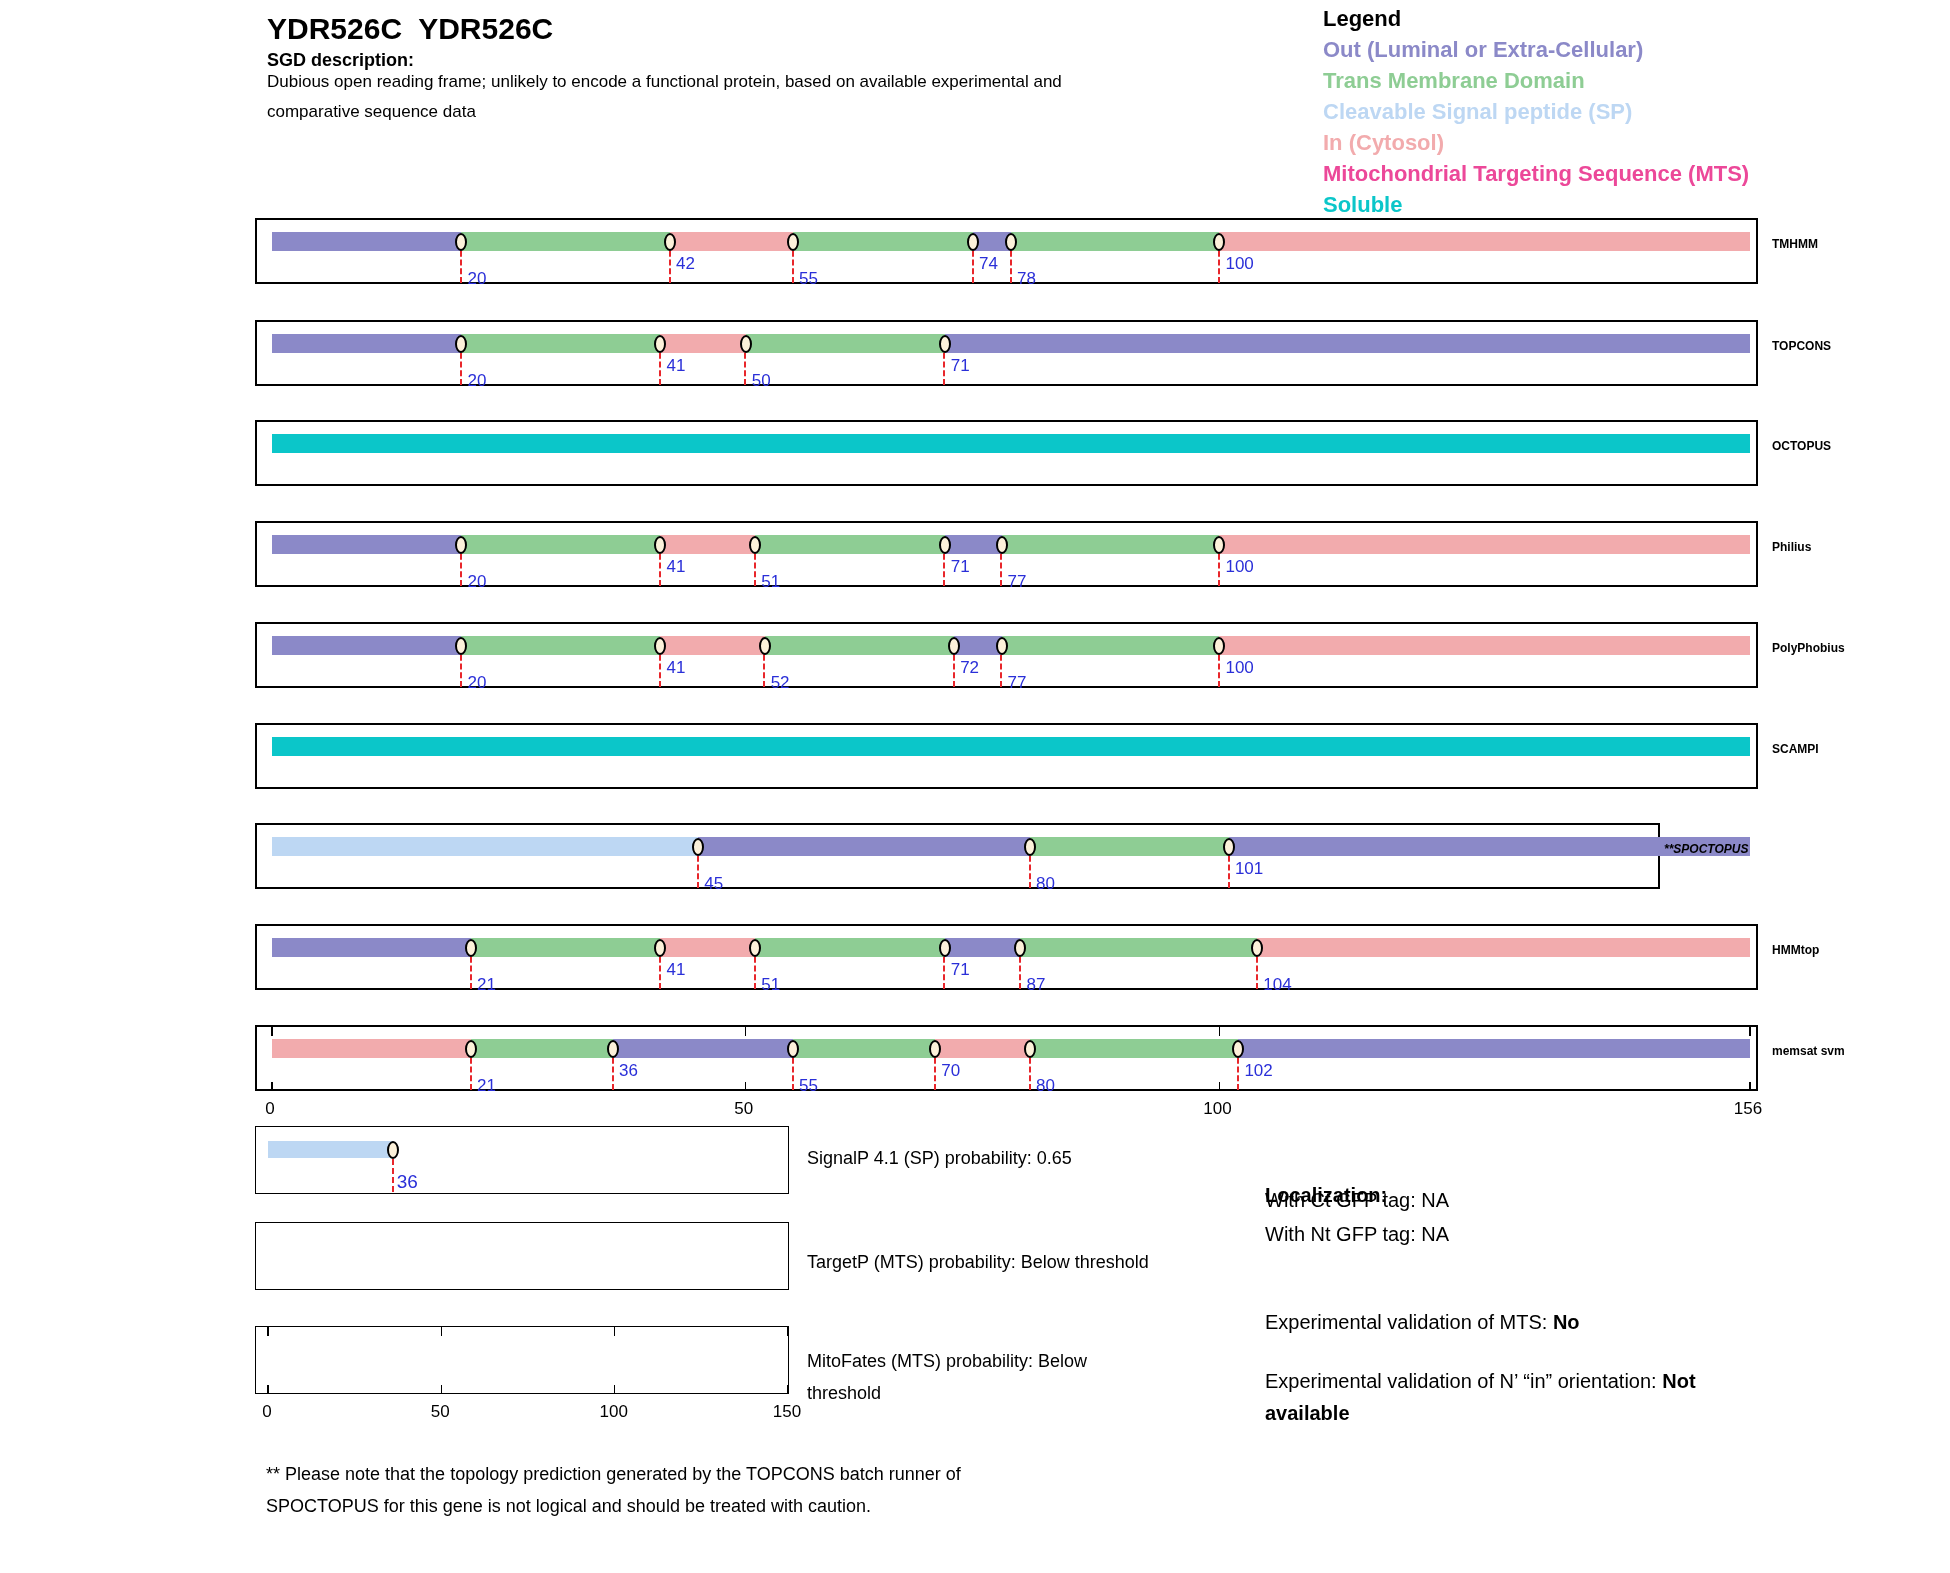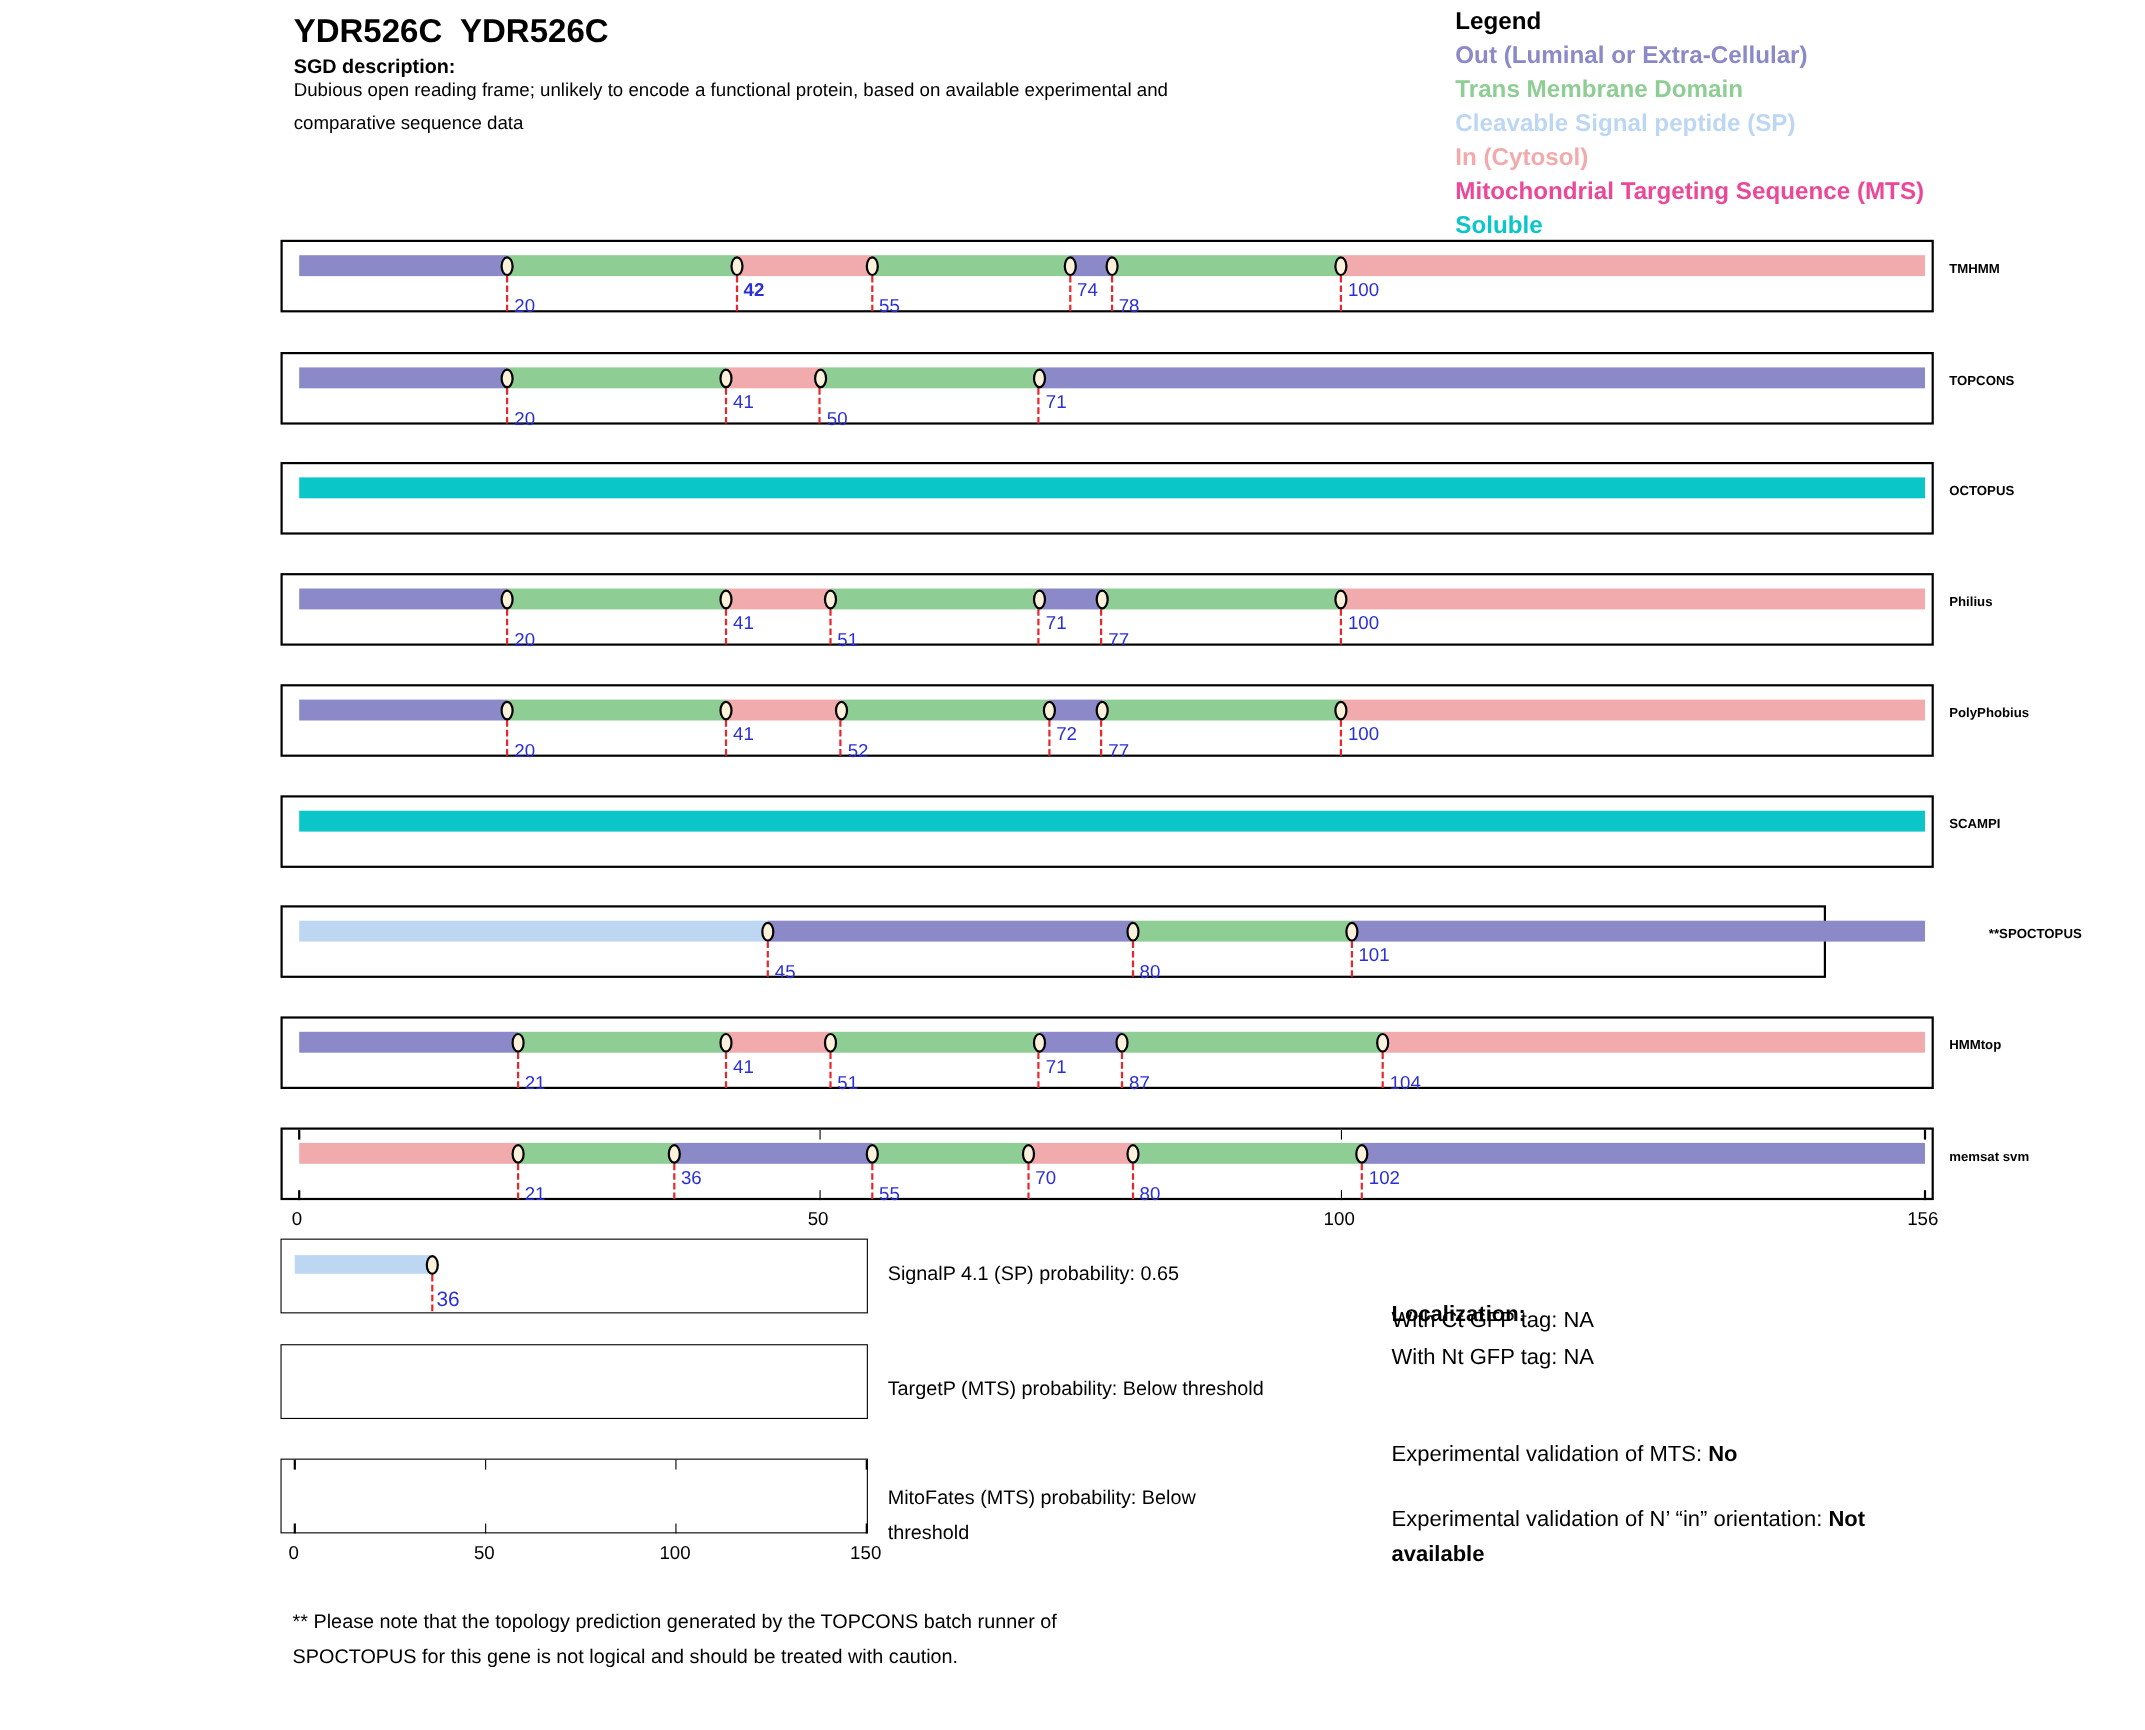--- a/index.html
+++ b/index.html
@@ -52,21 +52,21 @@
         <div class="seg" style="left: 412.923px; top: 12px; width: 123.167px; height: 19px; background: rgb(242, 171, 173);"></div>
         <div class="seg" style="left: 536.09px; top: 12px; width: 180.013px; height: 19px; background: rgb(142, 205, 148);"></div>
         <div class="seg" style="left: 716.103px; top: 12px; width: 37.8974px; height: 19px; background: rgb(139, 137, 200);"></div>
         <div class="seg" style="left: 754px; top: 12px; width: 208.436px; height: 19px; background: rgb(142, 205, 148);"></div>
         <div class="seg" style="left: 962.436px; top: 12px; width: 530.564px; height: 19px; background: rgb(242, 171, 173);"></div>
         <div class="dashline" style="left: 203.237px; top: 21.5px; height: 41.5px; border-left: 2.5px dashed rgb(232, 38, 43);"></div>
         <div class="marker" style="left: 198.487px; top: 12.5px; width: 12px; height: 18px; background: rgb(252, 241, 218); border: 2.5px solid rgb(0, 0, 0);"></div>
         <div class="blabel" style="left: 210.487px; top: 49px; color: rgb(42, 47, 216);">20</div>
         <div class="dashline" style="left: 411.673px; top: 21.5px; height: 41.5px; border-left: 2.5px dashed rgb(232, 38, 43);"></div>
         <div class="marker" style="left: 406.923px; top: 12.5px; width: 12px; height: 18px; background: rgb(252, 241, 218); border: 2.5px solid rgb(0, 0, 0);"></div>
-        <div class="blabel" style="left: 418.923px; top: 34px; color: rgb(42, 47, 216); font-weight: bold;">42</div>
+        <div class="blabel" style="left: 418.923px; top: 34px; color: rgb(42, 47, 216);">42</div>
         <div class="dashline" style="left: 534.84px; top: 21.5px; height: 41.5px; border-left: 2.5px dashed rgb(232, 38, 43);"></div>
         <div class="marker" style="left: 530.09px; top: 12.5px; width: 12px; height: 18px; background: rgb(252, 241, 218); border: 2.5px solid rgb(0, 0, 0);"></div>
         <div class="blabel" style="left: 542.09px; top: 49px; color: rgb(42, 47, 216);">55</div>
         <div class="dashline" style="left: 714.853px; top: 21.5px; height: 41.5px; border-left: 2.5px dashed rgb(232, 38, 43);"></div>
         <div class="marker" style="left: 710.103px; top: 12.5px; width: 12px; height: 18px; background: rgb(252, 241, 218); border: 2.5px solid rgb(0, 0, 0);"></div>
         <div class="blabel" style="left: 722.103px; top: 34px; color: rgb(42, 47, 216);">74</div>
         <div class="dashline" style="left: 752.75px; top: 21.5px; height: 41.5px; border-left: 2.5px dashed rgb(232, 38, 43);"></div>
         <div class="marker" style="left: 748px; top: 12.5px; width: 12px; height: 18px; background: rgb(252, 241, 218); border: 2.5px solid rgb(0, 0, 0);"></div>
         <div class="blabel" style="left: 760px; top: 49px; color: rgb(42, 47, 216);">78</div>
         <div class="dashline" style="left: 961.186px; top: 21.5px; height: 41.5px; border-left: 2.5px dashed rgb(232, 38, 43);"></div>
@@ -166,21 +166,21 @@
         <div class="dashline" style="left: 440.096px; top: 21.5px; height: 41.5px; border-left: 2.5px dashed rgb(232, 38, 43);"></div>
         <div class="marker" style="left: 435.346px; top: 12.5px; width: 12px; height: 18px; background: rgb(252, 241, 218); border: 2.5px solid rgb(0, 0, 0);"></div>
         <div class="blabel" style="left: 447.346px; top: 49px; color: rgb(42, 47, 216);">45</div>
         <div class="dashline" style="left: 771.699px; top: 21.5px; height: 41.5px; border-left: 2.5px dashed rgb(232, 38, 43);"></div>
         <div class="marker" style="left: 766.949px; top: 12.5px; width: 12px; height: 18px; background: rgb(252, 241, 218); border: 2.5px solid rgb(0, 0, 0);"></div>
         <div class="blabel" style="left: 778.949px; top: 49px; color: rgb(42, 47, 216);">80</div>
         <div class="dashline" style="left: 970.66px; top: 21.5px; height: 41.5px; border-left: 2.5px dashed rgb(232, 38, 43);"></div>
         <div class="marker" style="left: 965.91px; top: 12.5px; width: 12px; height: 18px; background: rgb(252, 241, 218); border: 2.5px solid rgb(0, 0, 0);"></div>
         <div class="blabel" style="left: 977.91px; top: 34px; color: rgb(42, 47, 216);">101</div>
       </div>
-      <div class="row-label" style="left: 1808px; top: 842px;">**SPOCTOPUS</div>
+      <div class="row-label" style="left: 1664px; top: 842px; font-style: italic;">**SPOCTOPUS</div>
       <div class="panel" style="left: 255px; top: 924px; width: 1503px; height: 66px;">
         <div class="seg" style="left: 15px; top: 12px; width: 198.962px; height: 19px; background: rgb(139, 137, 200);"></div>
         <div class="seg" style="left: 213.962px; top: 12px; width: 189.487px; height: 19px; background: rgb(142, 205, 148);"></div>
         <div class="seg" style="left: 403.449px; top: 12px; width: 94.7436px; height: 19px; background: rgb(242, 171, 173);"></div>
         <div class="seg" style="left: 498.192px; top: 12px; width: 189.487px; height: 19px; background: rgb(142, 205, 148);"></div>
         <div class="seg" style="left: 687.679px; top: 12px; width: 75.7949px; height: 19px; background: rgb(139, 137, 200);"></div>
         <div class="seg" style="left: 763.474px; top: 12px; width: 236.859px; height: 19px; background: rgb(142, 205, 148);"></div>
         <div class="seg" style="left: 1000.33px; top: 12px; width: 492.667px; height: 19px; background: rgb(242, 171, 173);"></div>
         <div class="dashline" style="left: 212.712px; top: 21.5px; height: 41.5px; border-left: 2.5px dashed rgb(232, 38, 43);"></div>
         <div class="marker" style="left: 207.962px; top: 12.5px; width: 12px; height: 18px; background: rgb(252, 241, 218); border: 2.5px solid rgb(0, 0, 0);"></div>

